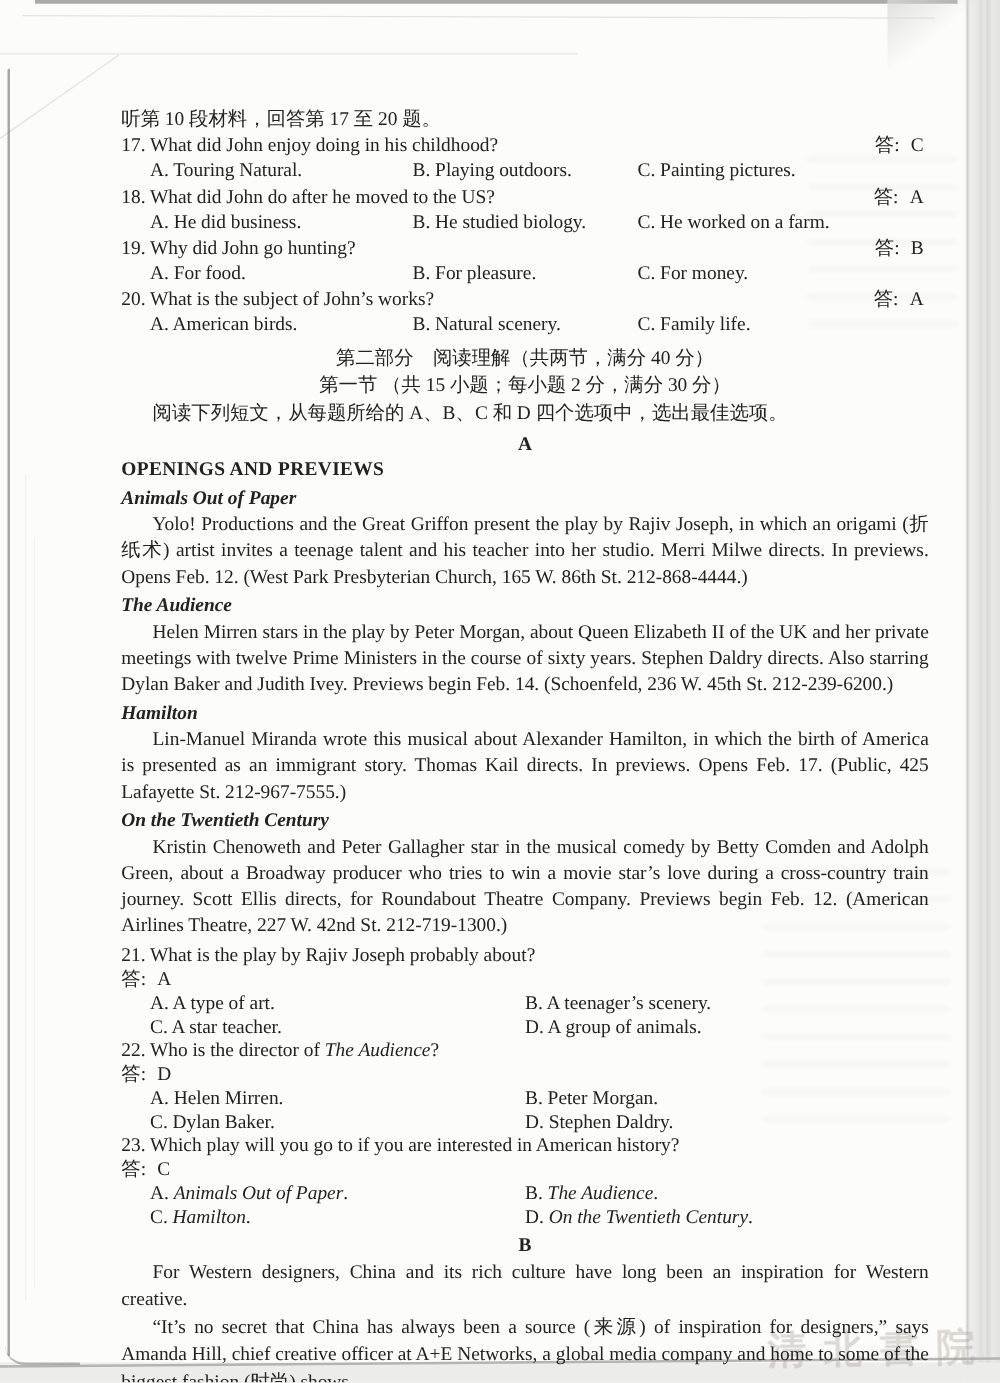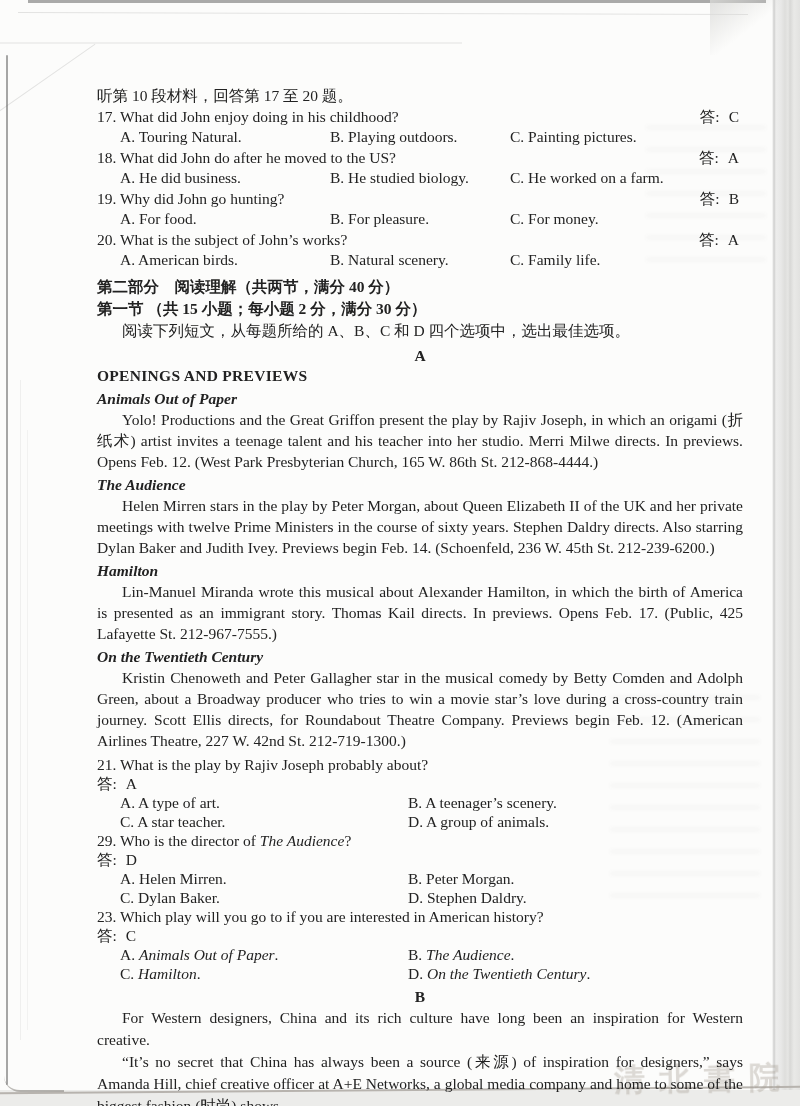--- a/index.html
+++ b/index.html
@@ -30,30 +30,30 @@
   .ghost1{right:34px;top:120px;width:120px;height:160px;}
   .ghost2{right:40px;top:690px;width:150px;height:220px;}
   
   .content{position:absolute;left:97px;top:86px;width:646px;font-size:15.5px;}
   .l-row{display:flex;justify-content:space-between;line-height:20.5px;}
   .l-intro{line-height:20.5px;}
   .ans{white-space:nowrap;padding-right:4px;}
   .ans .ansv{margin-left:9px;}
   .l-opts{display:flex;padding-left:23px;line-height:20.5px;}
   .o1{width:210px;}.o2{width:180px;}.o3{flex:1;}
-  .hdr{font-weight:bold;line-height:22px;}
+  .hdr{font-weight:normal;line-height:22px;text-align:center;}
   .hdr-first{margin-top:5px;}
   .instr{text-indent:25px;line-height:22px;}
   .center-label{text-align:center;font-weight:bold;line-height:20px;margin-top:4px;}
   .passage-title{text-align:left;font-weight:bold;line-height:20px;letter-spacing:.3px;}
   .entry-h{font-weight:bold;font-style:italic;line-height:20px;margin:3px 0 0 0;}
   .entry-p{margin:0;text-align:justify;text-indent:25px;line-height:21px;}
   .rq{margin-top:4px;}
   .r-row{display:flex;justify-content:center;line-height:19px;flex-direction:column;}
-  .r-opts{display:flex;padding-left:23px;line-height:19px;}
+  .r-opts{display:flex;padding-left:23px;line-height:19px;gap:12px;}
   .ro1{width:288px;}.ro2{flex:1;}
   .b-label{text-align:center;font-weight:bold;line-height:20px;margin-top:4px;}
   .b-para{margin:0;text-align:justify;text-indent:25px;line-height:22px;}
 </style>
 </head>
 <body>
 
 <div class="scan">
 
   <div class="art top-dark-strip"></div>
@@ -151,21 +151,21 @@
       <div class="r-opts">
         <span class="ro1">A. A type of art.</span>
         <span class="ro2">B. A teenager’s scenery.</span>
       </div>
       <div class="r-opts">
         <span class="ro1">C. A star teacher.</span>
         <span class="ro2">D. A group of animals.</span>
       </div>
 
       <div class="r-row">
-        <span><span>29. Who is the director of </span><i>The Audience</i><span>?</span></span>
+        <span><span>22. Who is the director of </span><i>The Audience</i><span>?</span></span>
         <span class="ans"><span>答:</span><span class="ansv">D</span></span>
       </div>
       <div class="r-opts">
         <span class="ro1">A. Helen Mirren.</span>
         <span class="ro2">B. Peter Morgan.</span>
       </div>
       <div class="r-opts">
         <span class="ro1">C. Dylan Baker.</span>
         <span class="ro2">D. Stephen Daldry.</span>
       </div>

